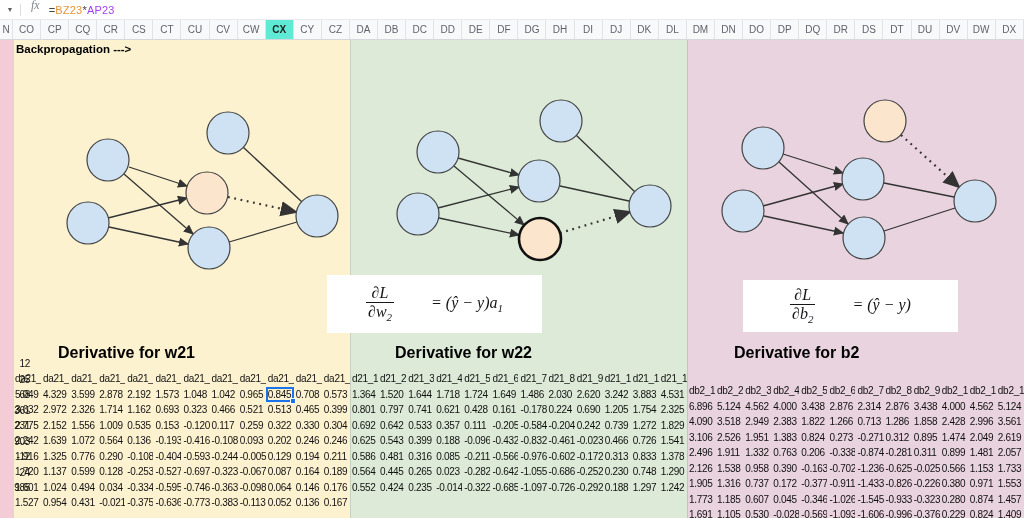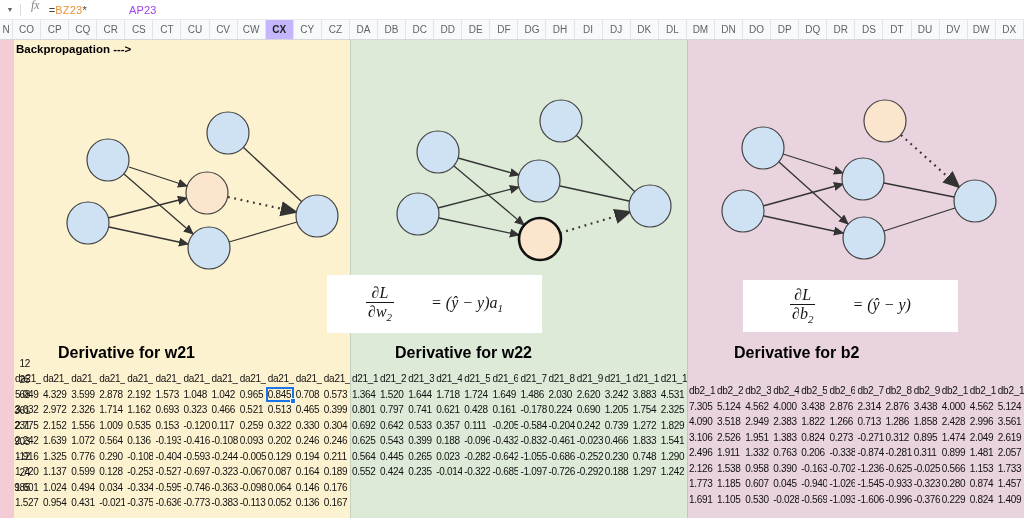--- a/index.html
+++ b/index.html
@@ -13,21 +13,21 @@
   .fb-divider{width:1px;height:12px;background:#dadce0;}
   .fb-fx{font-family:"Liberation Serif",serif;font-style:italic;color:#80868b;font-size:12px;margin:0 9px 8px 10px;}
   .fb-formula{font-size:11px;color:#202124;white-space:nowrap;letter-spacing:0.2px;}
 
   
   .col-headers{position:absolute;top:20px;left:0;width:1024px;height:20px;display:flex;
     background:#f8f9fa;border-bottom:1px solid #d5d7da;box-sizing:border-box;}
   .col-h{flex:0 0 28.083px;box-sizing:border-box;border-right:1px solid #e1e3e6;
     display:flex;align-items:center;justify-content:center;font-size:10px;color:#5f6368;cursor:pointer;}
   .col-h.first{flex:0 0 13px;}
-  .col-h.selected{background:#c4b5fd;color:#1f1f1f;font-weight:bold;}
+  .col-h.selected{background:#5eead4;color:#1f1f1f;font-weight:bold;}
 
   
   .sheet{position:absolute;top:40px;left:0;width:1024px;height:478px;background:#3b82f6;}
   .strip{position:absolute;left:0;top:0;width:13px;height:478px;background:#f3ccd5;}
   .panel{position:absolute;top:0;height:478px;box-sizing:border-box;border-left:1px solid rgba(0,0,0,0.10);}
   #panel-0{left:13px;width:337px;}
   #panel-1{left:350px;width:337px;}
   #panel-2{left:687px;width:337px;}
 
   .backprop-label{position:absolute;left:16px;top:3px;font-size:11.5px;font-weight:bold;color:#000;}
@@ -69,21 +69,21 @@
 </style>
 </head>
 <body>
 
 <div class="app">
 
   <div class="formula-bar">
     <div class="fb-dropdown">▼</div>
     <div class="fb-divider"></div>
     <div class="fb-fx">fx</div>
-    <div class="fb-formula"><span style="color: rgb(68, 71, 70);">=</span><span style="color: rgb(232, 148, 58);">BZ23</span><span style="color: rgb(68, 71, 70);">*</span><span style="color: rgb(161, 66, 244); margin-left: 42px;">AP23</span></div>
+    <div class="fb-formula"><span style="color: rgb(68, 71, 70);">=</span><span style="color: rgb(232, 148, 58);">BZ23</span><span style="color: rgb(68, 71, 70);">*</span><span style="color: rgb(161, 66, 244);">AP23</span></div>
   </div>
 
   <div class="col-headers" id="col-headers">
       <div class="col-h first">N</div>
       <div class="col-h">CO</div>
       <div class="col-h">CP</div>
       <div class="col-h">CQ</div>
       <div class="col-h">CR</div>
       <div class="col-h">CS</div>
       <div class="col-h">CT</div>
@@ -391,22 +391,36 @@
           <div class="cell">0.625</div>
           <div class="cell">0.543</div>
           <div class="cell">0.399</div>
           <div class="cell">0.188</div>
           <div class="cell">-0.096</div>
           <div class="cell">-0.432</div>
           <div class="cell">-0.832</div>
           <div class="cell">-0.461</div>
           <div class="cell">-0.023</div>
           <div class="cell">0.466</div>
-          <div class="cell">1.833</div>
+          <div class="cell">0.726</div>
           <div class="cell">1.541</div>
+        </div>
+        <div class="grid-row">
+          <div class="cell">0.586</div>
+          <div class="cell">0.481</div>
+          <div class="cell">0.316</div>
+          <div class="cell">0.085</div>
+          <div class="cell">-0.211</div>
+          <div class="cell">-0.566</div>
+          <div class="cell">-0.976</div>
+          <div class="cell">-0.602</div>
+          <div class="cell">-0.172</div>
+          <div class="cell">0.313</div>
+          <div class="cell">0.833</div>
+          <div class="cell">1.378</div>
         </div>
         <div class="grid-row">
           <div class="cell">0.564</div>
           <div class="cell">0.445</div>
           <div class="cell">0.265</div>
           <div class="cell">0.023</div>
           <div class="cell">-0.282</div>
           <div class="cell">-0.642</div>
           <div class="cell">-1.055</div>
           <div class="cell">-0.686</div>
@@ -439,21 +453,21 @@
           <div class="cell hdr">db2_5</div>
           <div class="cell hdr">db2_6</div>
           <div class="cell hdr">db2_7</div>
           <div class="cell hdr">db2_8</div>
           <div class="cell hdr">db2_9</div>
           <div class="cell hdr">db2_10</div>
           <div class="cell hdr">db2_11</div>
           <div class="cell hdr">db2_12</div>
         </div>
         <div class="grid-row">
-          <div class="cell">7.305</div>
+          <div class="cell">6.896</div>
           <div class="cell">5.124</div>
           <div class="cell">4.562</div>
           <div class="cell">4.000</div>
           <div class="cell">3.438</div>
           <div class="cell">2.876</div>
           <div class="cell">2.314</div>
           <div class="cell">2.876</div>
           <div class="cell">3.438</div>
           <div class="cell">4.000</div>
           <div class="cell">4.562</div>
@@ -509,25 +523,39 @@
           <div class="cell">-0.163</div>
           <div class="cell">-0.702</div>
           <div class="cell">-1.236</div>
           <div class="cell">-0.625</div>
           <div class="cell">-0.025</div>
           <div class="cell">0.566</div>
           <div class="cell">1.153</div>
           <div class="cell">1.733</div>
         </div>
         <div class="grid-row">
+          <div class="cell">1.905</div>
+          <div class="cell">1.316</div>
+          <div class="cell">0.737</div>
+          <div class="cell">0.172</div>
+          <div class="cell">-0.377</div>
+          <div class="cell">-0.911</div>
+          <div class="cell">-1.433</div>
+          <div class="cell">-0.826</div>
+          <div class="cell">-0.226</div>
+          <div class="cell">0.380</div>
+          <div class="cell">0.971</div>
+          <div class="cell">1.553</div>
+        </div>
+        <div class="grid-row">
           <div class="cell">1.773</div>
           <div class="cell">1.185</div>
           <div class="cell">0.607</div>
           <div class="cell">0.045</div>
-          <div class="cell">-0.940</div>
+          <div class="cell">-0.346</div>
           <div class="cell">-1.026</div>
           <div class="cell">-1.545</div>
           <div class="cell">-0.933</div>
           <div class="cell">-0.323</div>
           <div class="cell">0.280</div>
           <div class="cell">0.874</div>
           <div class="cell">1.457</div>
         </div>
         <div class="grid-row">
           <div class="cell">1.691</div>

